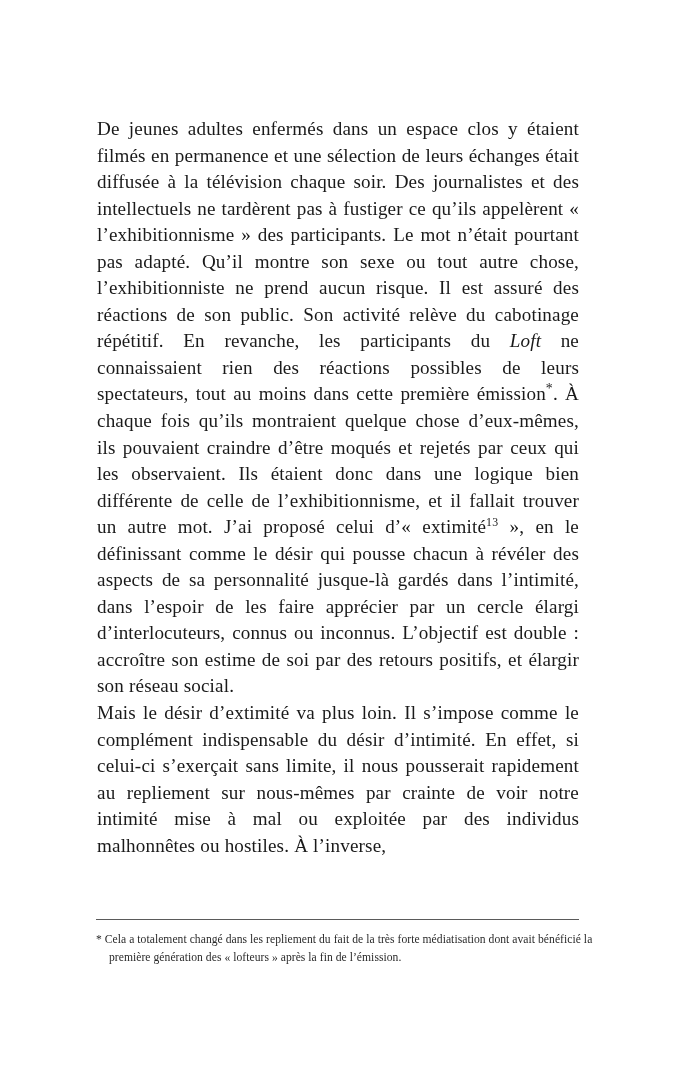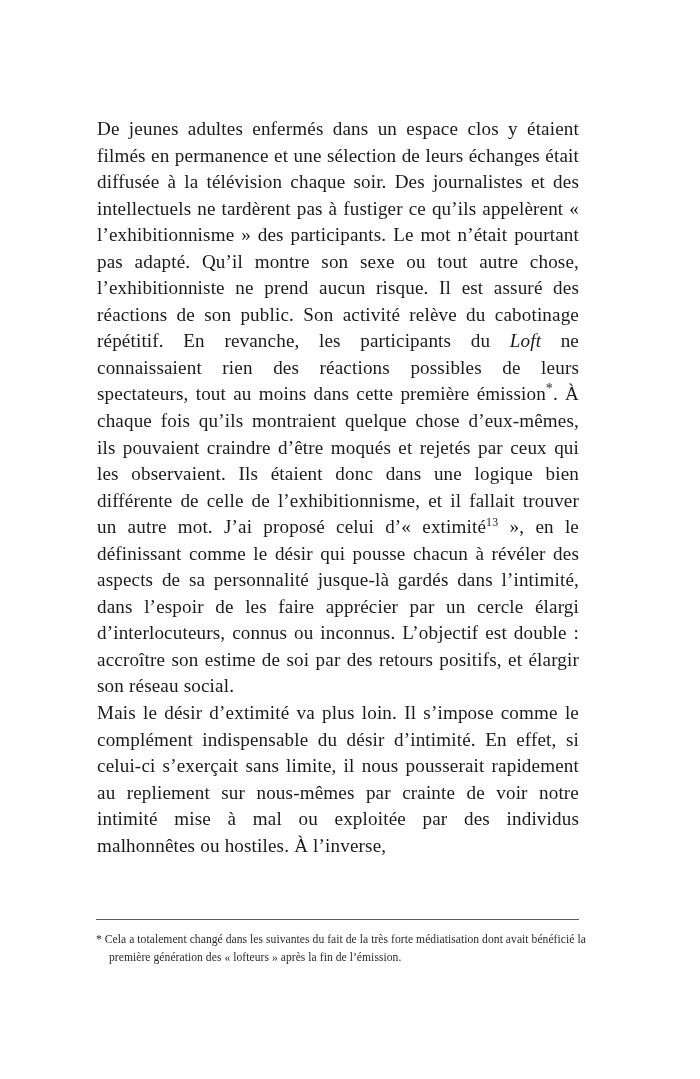--- a/index.html
+++ b/index.html
@@ -116,16 +116,16 @@
   <div class="textblock">
 
     <p class="para"><span>De jeunes adultes enfermés dans un espace clos y étaient filmés en permanence et une sélection de leurs échanges était diffusée à la télévision chaque soir. Des journalistes et des intellectuels ne tardèrent pas à fustiger ce qu’ils appelèrent « l’exhibitionnisme » des participants. Le mot n’était pourtant pas adapté. Qu’il montre son sexe ou tout autre chose, l’exhibitionniste ne prend aucun risque. Il est assuré des réactions de son public. Son activité relève du cabotinage répétitif. En revanche, les participants du </span><span class="italic">Loft</span><span> ne connaissaient rien des réactions possibles de leurs spectateurs, tout au moins dans cette première émission</span><sup class="star">*</sup><span>. À chaque fois qu’ils montraient quelque chose d’eux-mêmes, ils pouvaient craindre d’être moqués et rejetés par ceux qui les observaient. Ils étaient donc dans une logique bien différente de celle de l’exhibitionnisme, et il fallait trouver un autre mot. J’ai proposé celui d’« extimité</span><sup class="note">13</sup><span> », en le définissant comme le désir qui pousse chacun à révéler des aspects de sa personnalité jusque-là gardés dans l’intimité, dans l’espoir de les faire apprécier par un cercle élargi d’interlocuteurs, connus ou inconnus. L’objectif est double : accroître son estime de soi par des retours positifs, et élargir son réseau social.</span></p>
 
     <p class="para">Mais le désir d’extimité va plus loin. Il s’impose comme le complément indispensable du désir d’intimité. En effet, si celui-ci s’exerçait sans limite, il nous pousserait rapidement au repliement sur nous-mêmes par crainte de voir notre intimité mise à mal ou exploitée par des individus malhonnêtes ou hostiles. À l’inverse,</p>
 
   </div>
 
   <div class="footnote-rule"></div>
 
-  <div class="footnote"><span class="fn-marker">*</span> <span>Cela a totalement changé dans les suivantes du fait de la très forte médiatisation dont avait bénéficié la première génération des « lofteurs » après la fin de l’émission.</span></div>
+  <div class="footnote"><span class="fn-marker">*</span> <span>Cela a totalement changé dans les repliement du fait de la très forte médiatisation dont avait bénéficié la première génération des « lofteurs » après la fin de l’émission.</span></div>
 
 
 </div>
 
 </body></html>

